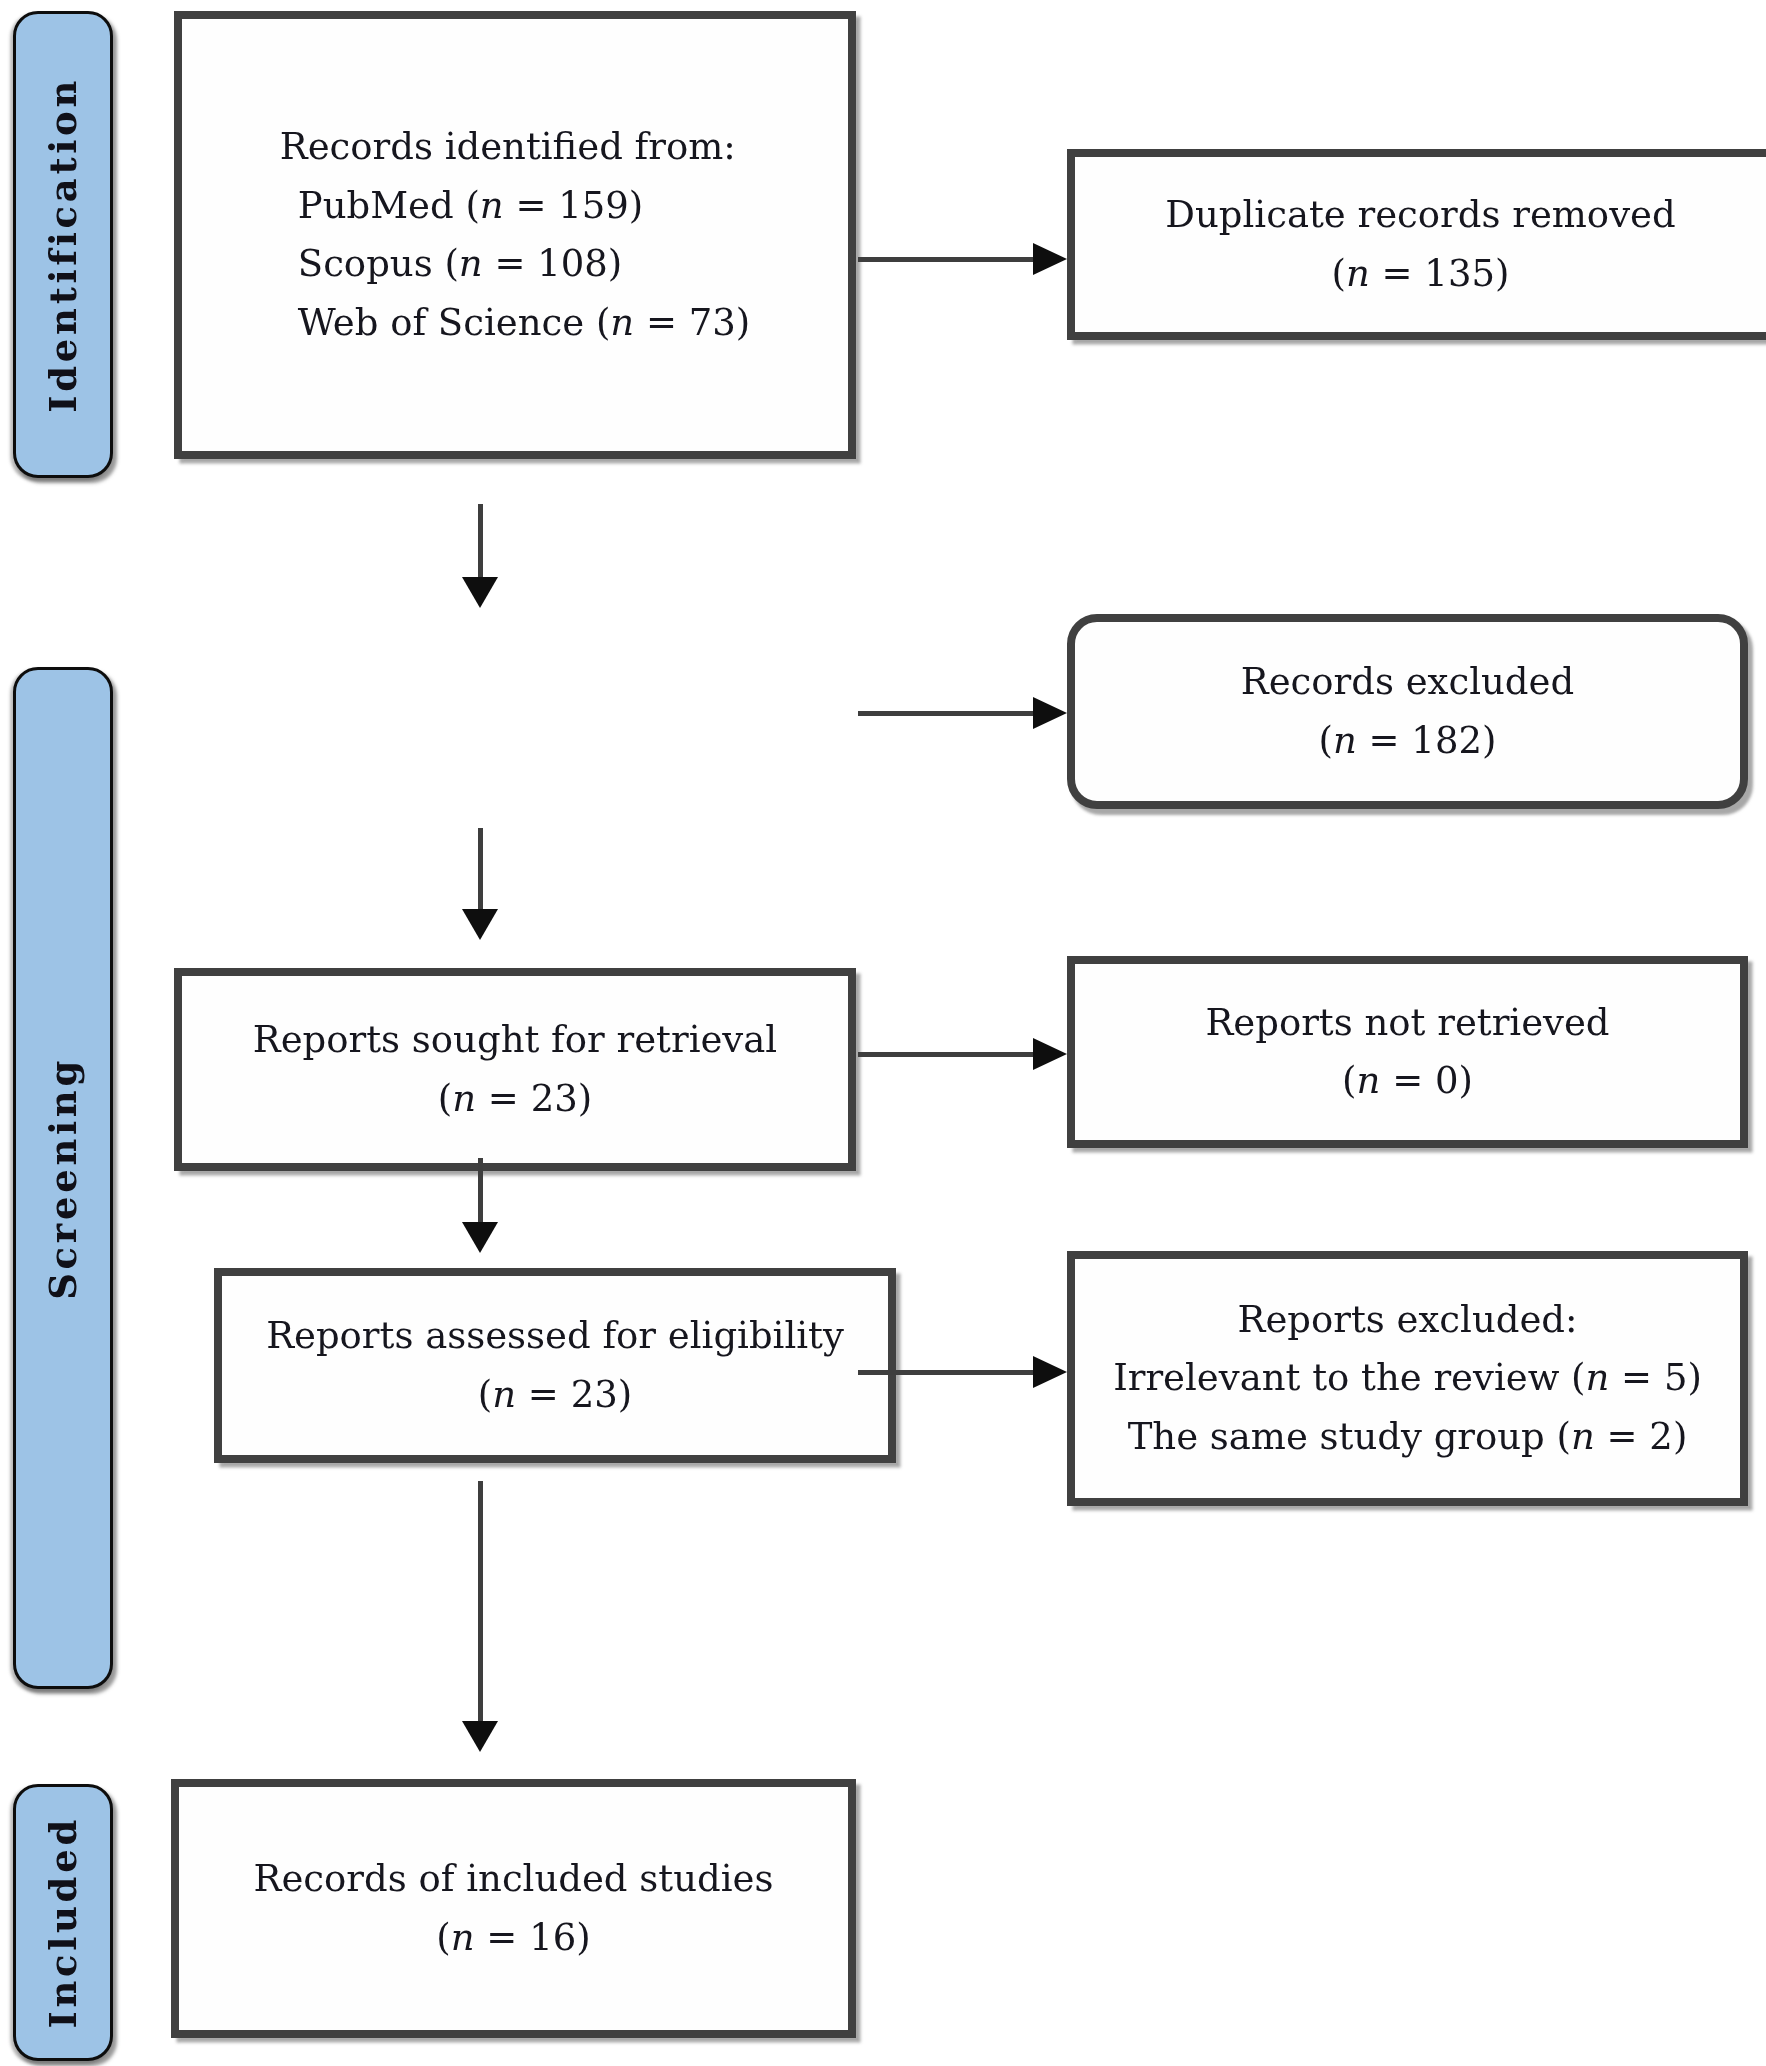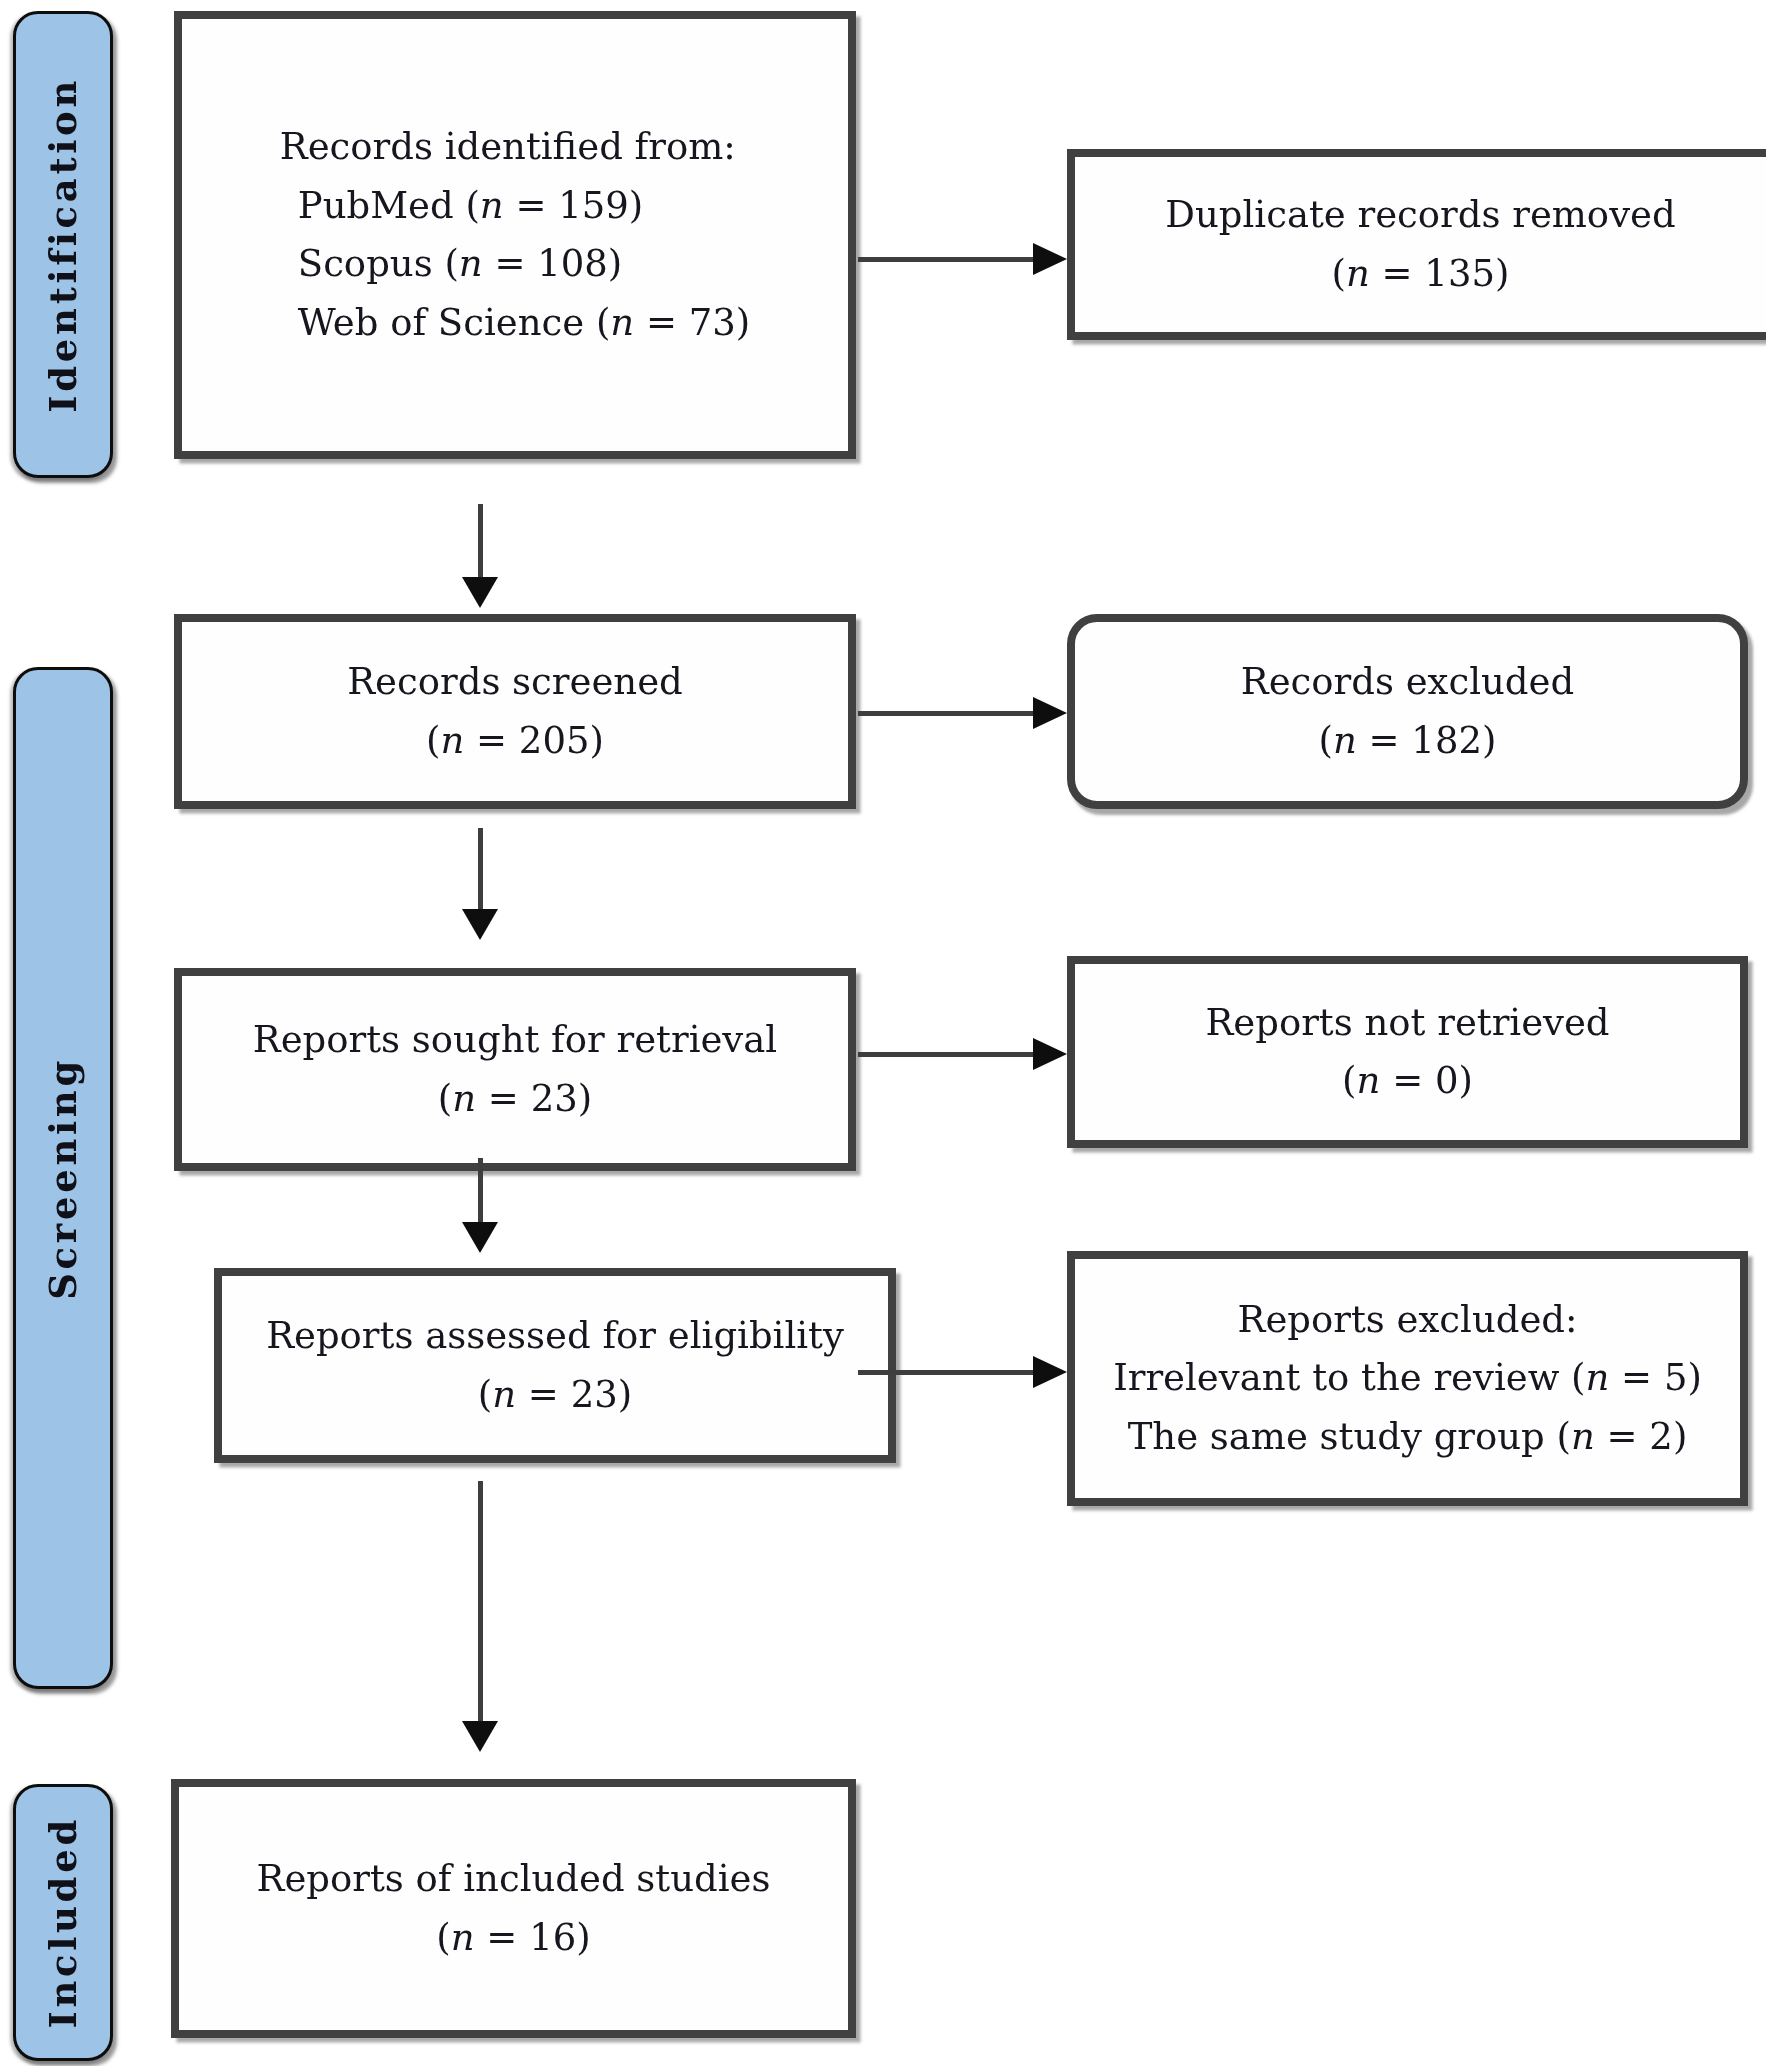--- a/index.html
+++ b/index.html
@@ -140,26 +140,20 @@
       <div class="box-line indent">Web of Science (<i>n</i> = 73)</div>
     </div>
   </div>
   <div class="box" id="box-duplicate-records-removed">
     <div class="box-inner">
       <div class="box-line">Duplicate records removed</div>
       <div class="box-line">(<i>n</i> = 135)</div>
     </div>
   </div>
 
-  <div class="box" id="box-records-screened">
-    <div class="box-inner">
-      <div class="box-line">Records screened</div>
-      <div class="box-line">(<i>n</i> = 205)</div>
-    </div>
-  </div>
   <div class="box" id="box-records-excluded">
     <div class="box-inner">
       <div class="box-line">Records excluded</div>
       <div class="box-line">(<i>n</i> = 182)</div>
     </div>
   </div>
 
   <div class="box" id="box-reports-sought">
     <div class="box-inner">
       <div class="box-line">Reports sought for retrieval</div>
@@ -182,21 +176,21 @@
   <div class="box" id="box-reports-excluded">
     <div class="box-inner">
       <div class="box-line">Reports excluded:</div>
       <div class="box-line">Irrelevant to the review (<i>n</i> = 5)</div>
       <div class="box-line">The same study group (<i>n</i> = 2)</div>
     </div>
   </div>
 
   <div class="box" id="box-reports-included">
     <div class="box-inner">
-      <div class="box-line">Reports of included studies</div>
+      <div class="box-line">Records of included studies</div>
       <div class="box-line">(<i>n</i> = 16)</div>
     </div>
   </div>
 
   <div class="varrow" id="arrow-down-1">
     <div class="shaft"></div>
     <div class="head"></div>
   </div>
   <div class="varrow" id="arrow-down-2">
     <div class="shaft"></div>

